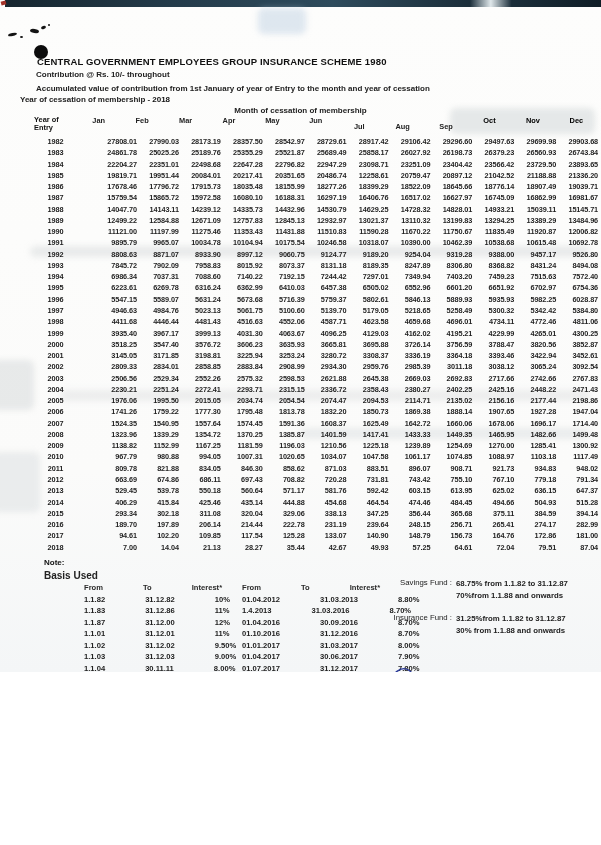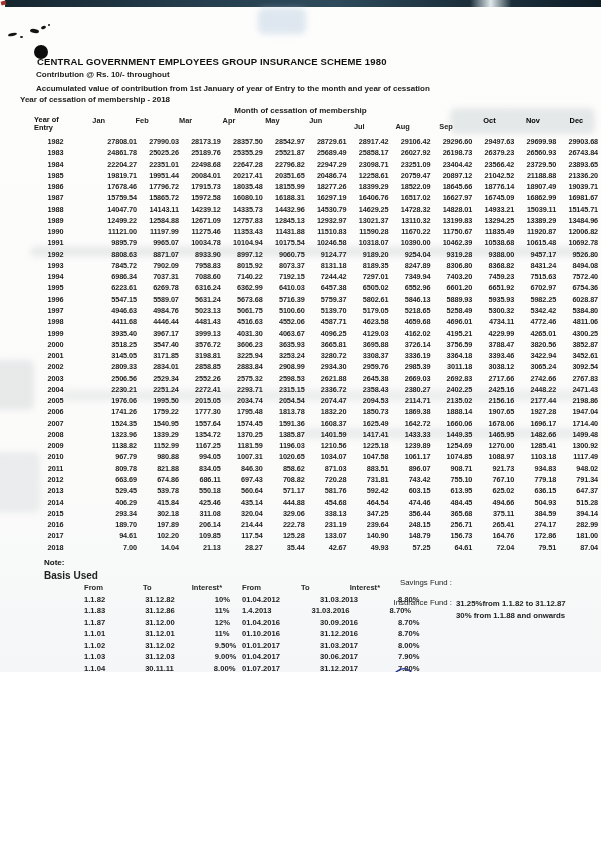--- a/index.html
+++ b/index.html
@@ -921,20 +921,24 @@
           <span class="c-rate">8.00%</span>
         </div>
       </div>
   </div>
 
   <div class="footnote">* Interest p.a compounded quarterly</div>
 
   <div class="funds">
     <div class="fund-row">
       <span class="fund-label">Savings Fund :</span>
+      <span class="fund-text">
+        <span>68.75% from 1.1.82 to 31.12.87</span><br>
+        <span>70%from 1.1.88 and onwards</span>
+      </span>
     </div>
     <div class="fund-row">
       <span class="fund-label">Insurance Fund :</span>
       <span class="fund-text">
         <span>31.25%from 1.1.82 to 31.12.87</span><br>
         <span>30% from 1.1.88 and onwards</span>
       </span>
     </div>
   </div>
 

